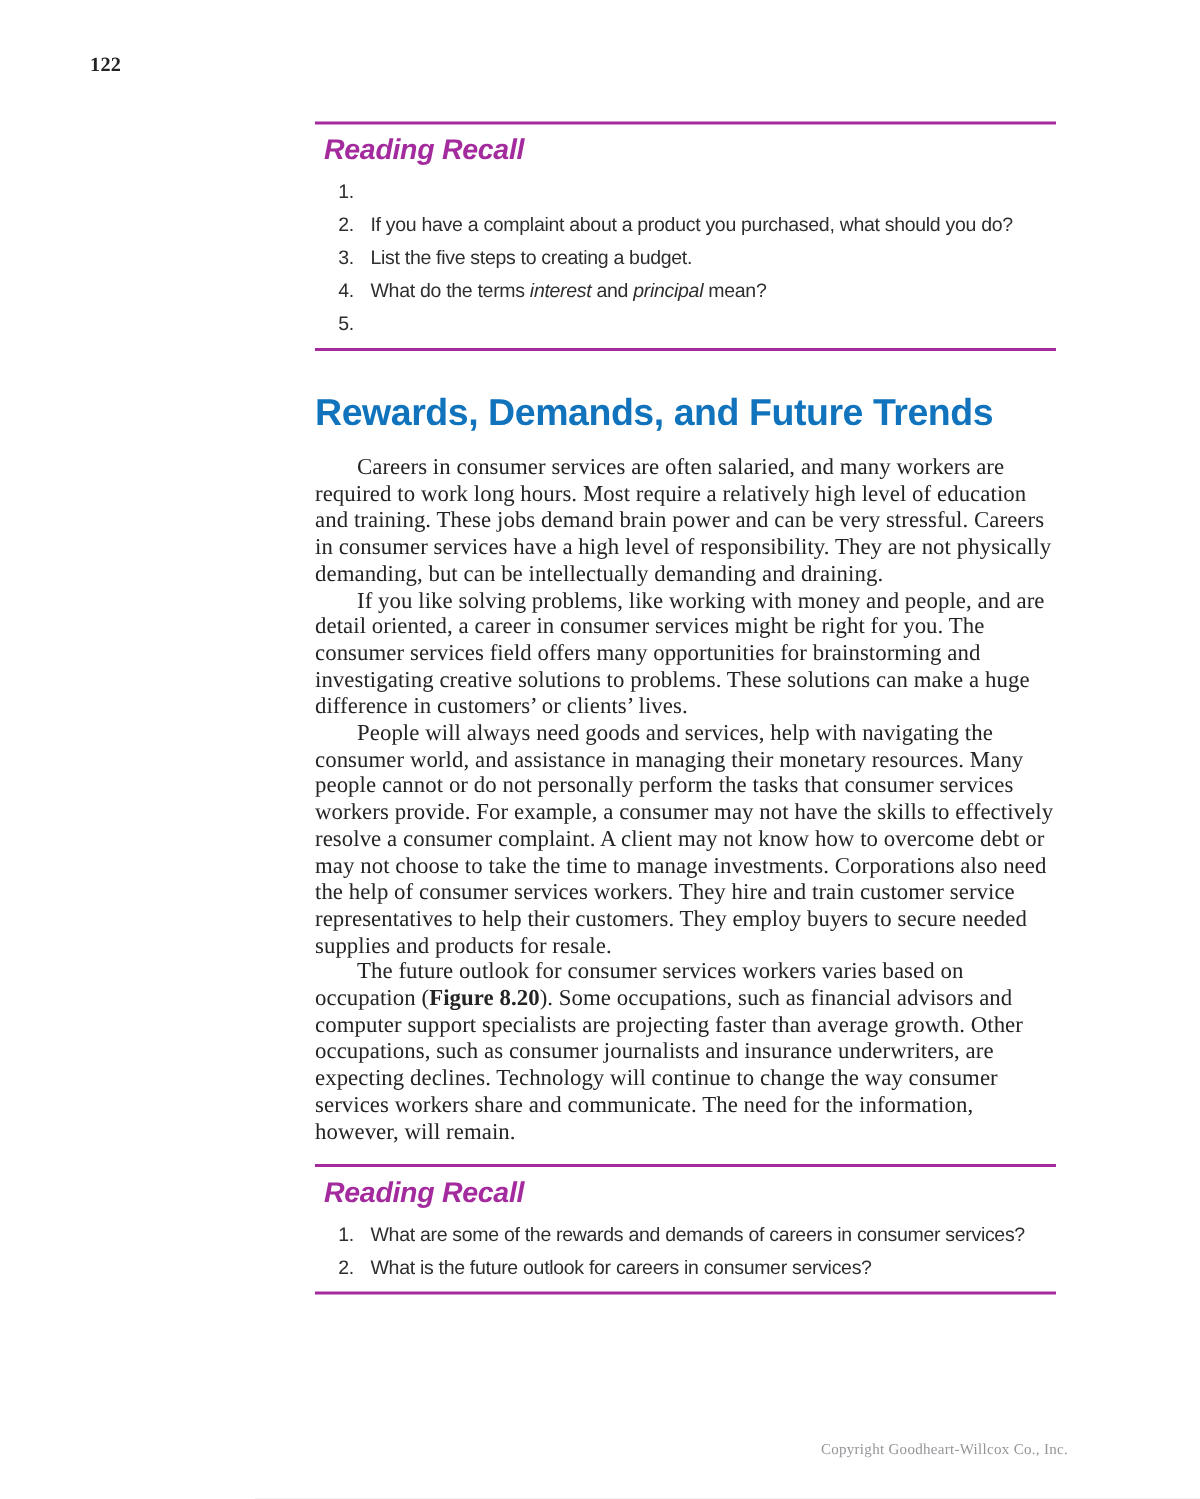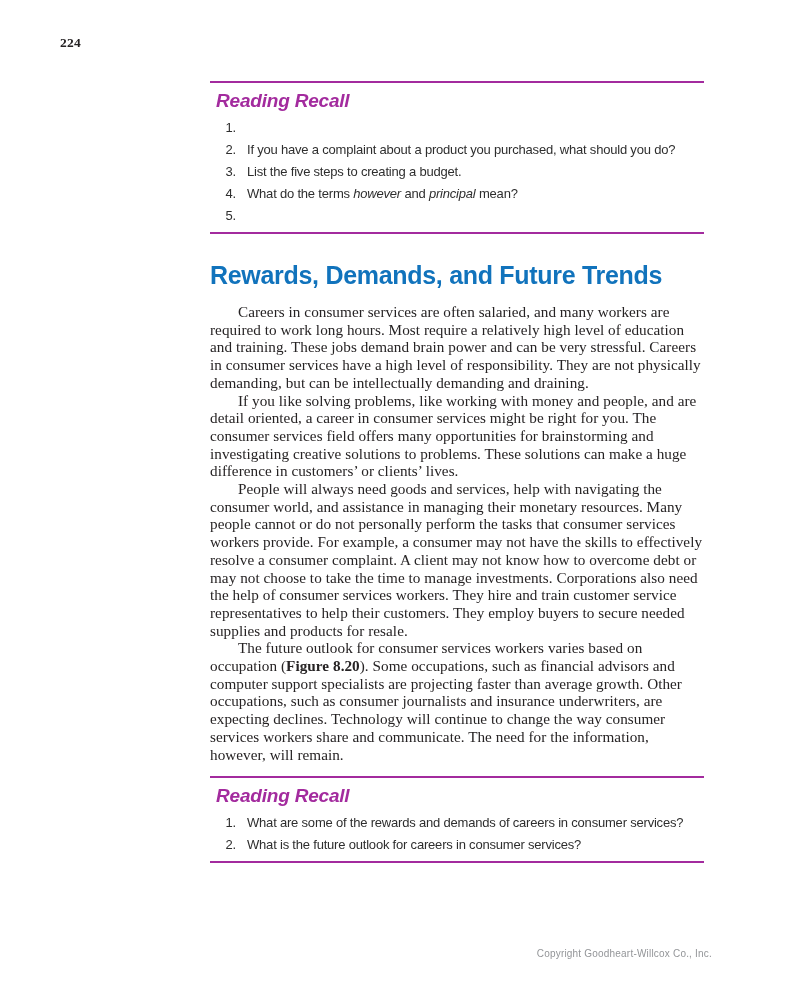--- a/index.html
+++ b/index.html
@@ -28,51 +28,51 @@
   .section-heading{margin:27px 0 13px 0;font-family:"Liberation Sans",sans-serif;
                    font-weight:bold;font-size:25px;line-height:29px;color:var(--blue,#1173BC);
                    letter-spacing:-0.3px;}
   
   .body-text p{margin:0;font-size:15.2px;line-height:17.7px;text-indent:28px;
                letter-spacing:0.05px;}
   .rr-box.second{margin-top:13px;}
   .it{font-style:italic;}
   .bd{font-weight:bold;}
   
-  .page-footer{position:absolute;right:88px;bottom:40px;font-family:Liberation Sans, sans-serif;
+  .page-footer{position:absolute;right:88px;bottom:27px;font-family:Liberation Serif, serif;
                font-size:10px;color:var(--gray,#939598);letter-spacing:.2px;}
 </style>
 </head>
 <body>
 
 <div class="page">
 
   <div class="page-header">
-    <span class="page-num">224</span>
+    <span class="page-num">122</span>
   </div>
 
   <div class="content">
 
     <section class="rr-box">
       <h2 class="rr-title">Reading Recall</h2>
       <div class="rr-list">
           <div class="rr-item">
             <span class="rr-num">1.</span>
           </div>
           <div class="rr-item">
             <span class="rr-num">2.</span>
             <span class="rr-text"><span>If you have a complaint about a product you purchased, what should you do?</span></span>
           </div>
           <div class="rr-item">
             <span class="rr-num">3.</span>
             <span class="rr-text"><span>List the five steps to creating a budget.</span></span>
           </div>
           <div class="rr-item">
             <span class="rr-num">4.</span>
-            <span class="rr-text"><span>What do the terms </span><span class="it">however</span><span> and </span><span class="it">principal</span><span> mean?</span></span>
+            <span class="rr-text"><span>What do the terms </span><span class="it">interest</span><span> and </span><span class="it">principal</span><span> mean?</span></span>
           </div>
           <div class="rr-item">
             <span class="rr-num">5.</span>
           </div>
         </div>
     </section>
 
     <h1 class="section-heading">Rewards, Demands, and Future Trends</h1>
 
     <div class="body-text">

